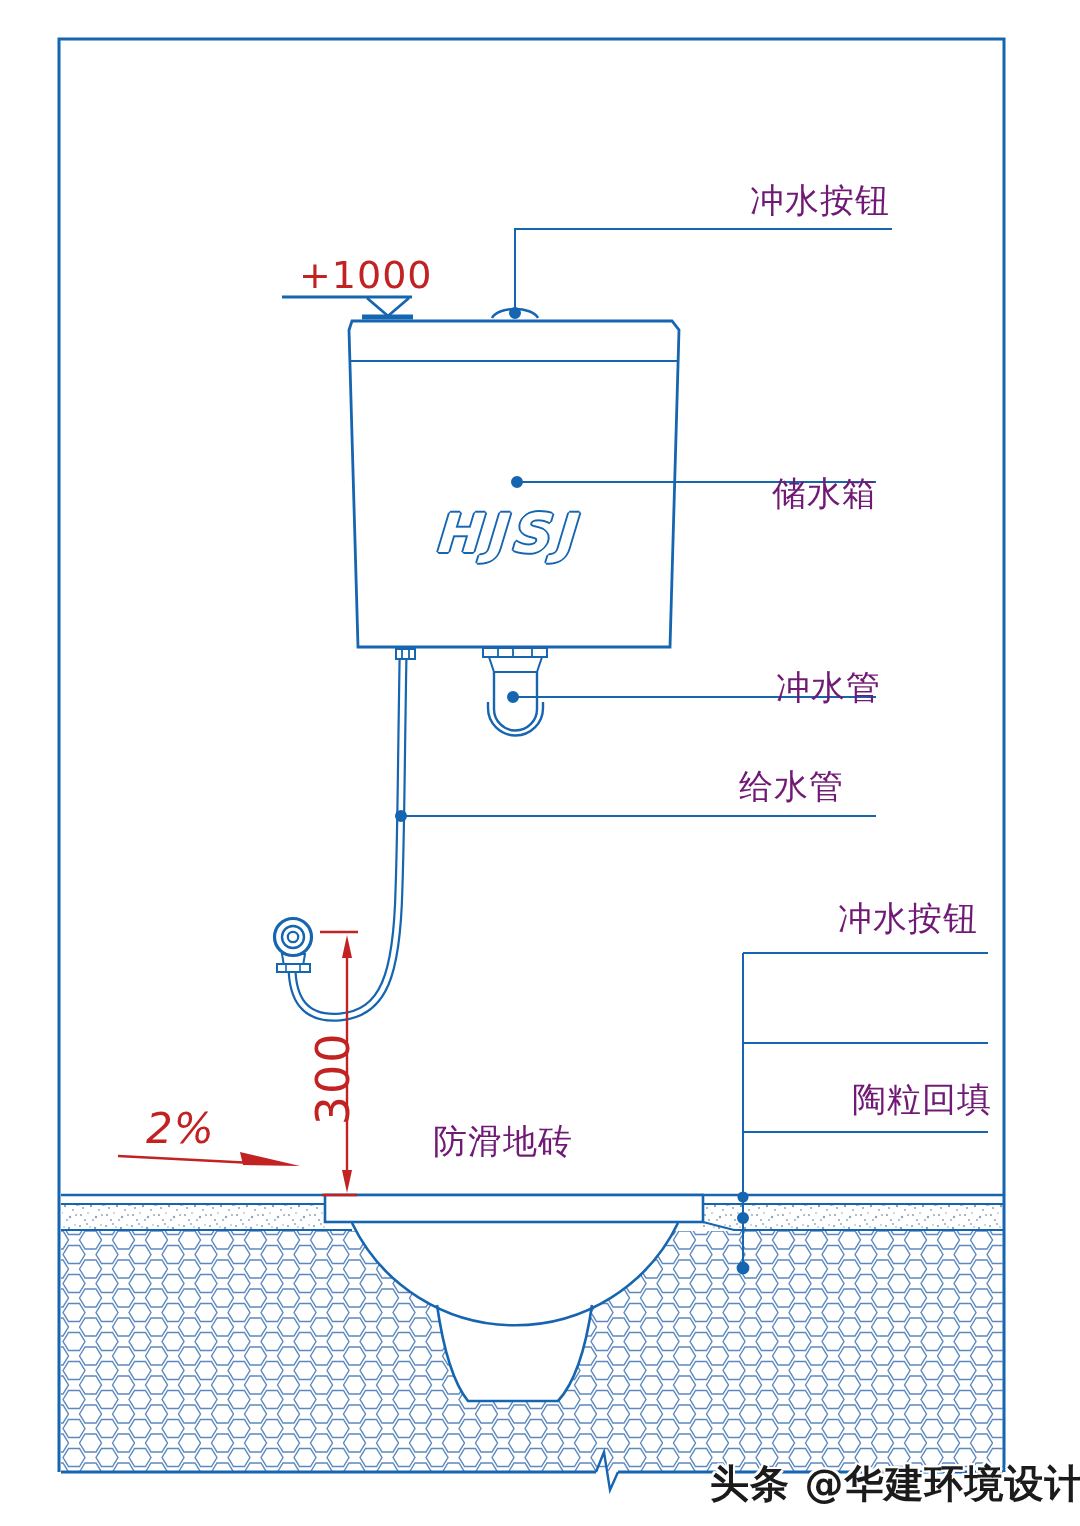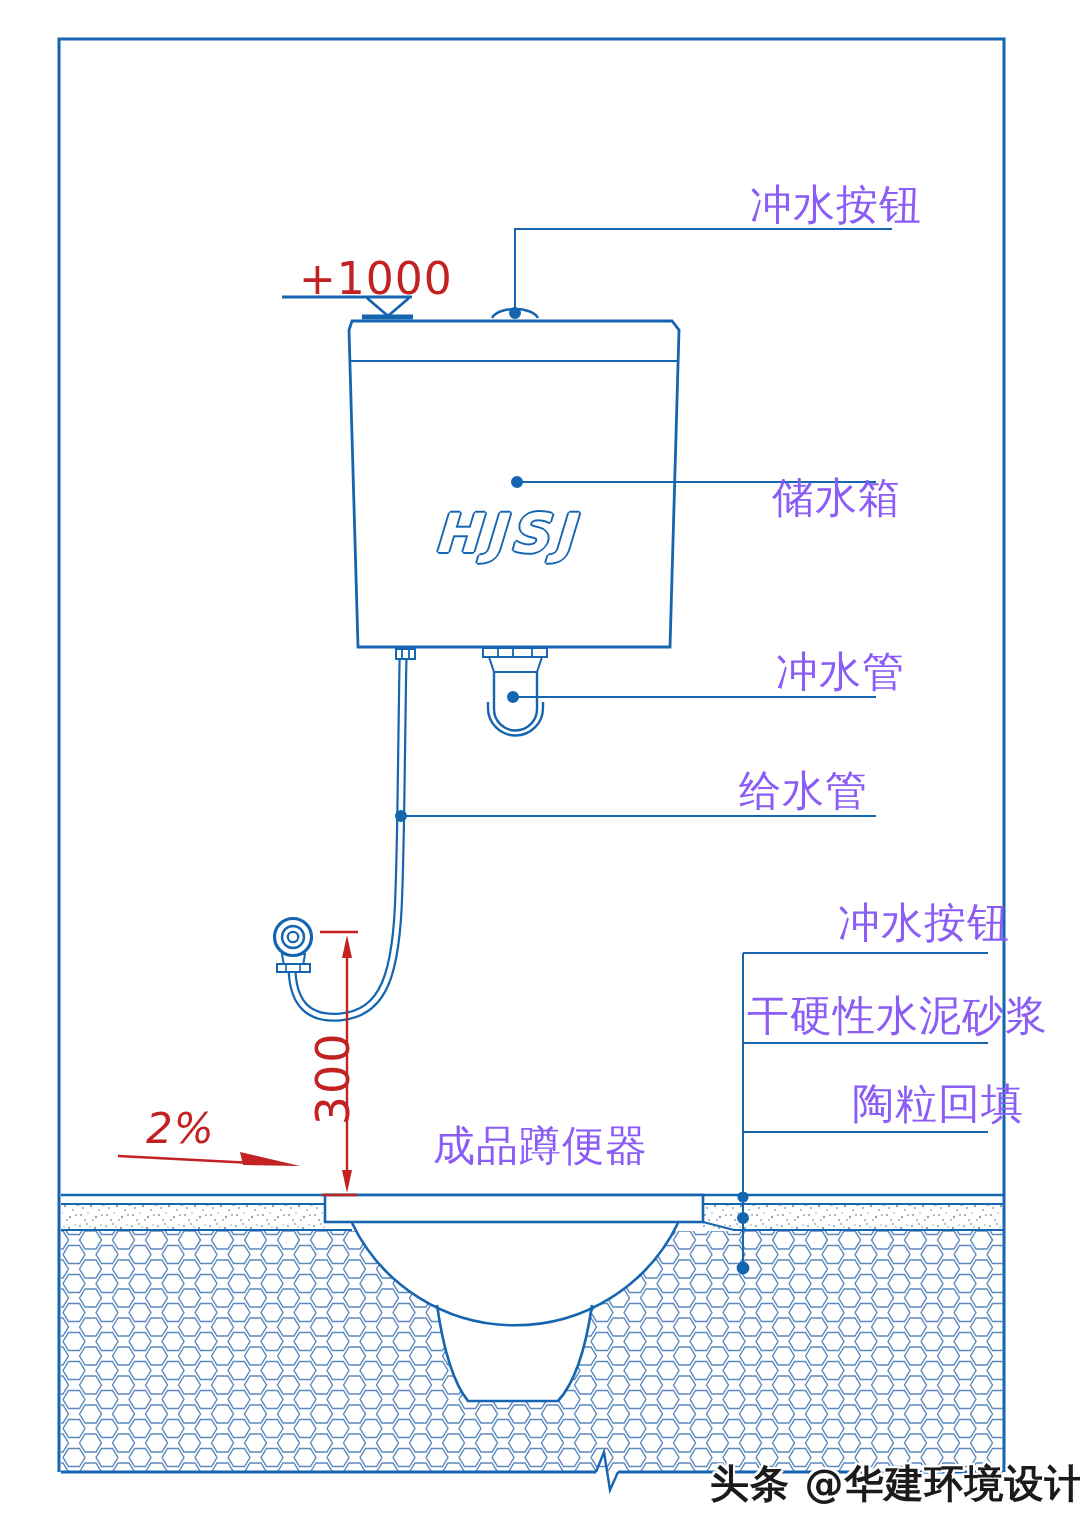--- a/index.html
+++ b/index.html
@@ -2,29 +2,29 @@
 <html><head>
 <meta charset="utf-8">
 <style>
   html,body{margin:0;padding:0;background:#ffffff;}
   #stage{
     position:relative;width:1080px;height:1526px;background:#ffffff;overflow:hidden;
     font-family:"DejaVu Sans",sans-serif;
   }
   #stage svg{position:absolute;left:0;top:0;}
   .lbl{
-    position:absolute;color:#8b5cf6;font-size:42px;line-height:1.15;
+    position:absolute;color:#701a75;font-size:34px;line-height:1.15;
     white-space:nowrap;letter-spacing:1px;
   }
   .red{color:#c32222;}
   .dim300{
     left:258px;top:1052px;width:150px;text-align:center;
     transform:rotate(-90deg);font-size:46px;letter-spacing:2px;
   }
-  .elev{left:299px;top:254px;font-size:44px;letter-spacing:1px;}
+  .elev{left:299px;top:254px;font-size:38px;letter-spacing:1px;}
   .slope{left:146px;top:1105px;font-size:42px;font-style:italic;}
   .logo{
     left:439px;top:503px;font-size:54px;font-weight:bold;font-style:italic;
     letter-spacing:5px;color:#ffffff;
     text-shadow:-2px 0 #1565b0,2px 0 #1565b0,0 -2px #1565b0,0 2px #1565b0,
                 -1px -1px #1565b0,1px -1px #1565b0,-1px 1px #1565b0,1px 1px #1565b0;
     transform:skewX(-6deg);
   }
   .watermark{
     left:710px;top:1462px;font-size:39px;font-weight:bold;color:#1b1b1b;
@@ -160,26 +160,25 @@
     </g>
 
     <g stroke="#c32222" fill="#c32222">
       <path d="M118,1156 L253,1163" stroke-width="2.4" fill="none"></path>
       <polygon points="300,1166 240,1152 243,1165" stroke="none"></polygon>
     </g>
   </svg>
 
   <div class="lbl" style="left:750px;top:181px;">冲水按钮</div>
   <div class="lbl" style="left:772px;top:433px;margin-top:41px;">储水箱</div>
-  <div class="lbl" style="left:776px;top:648px;">冲水管</div>
+  <div class="lbl" style="left:776px;top:668px;">冲水管</div>
   <div class="lbl" style="left:739px;top:767px;">给水管</div>
   <div class="lbl" style="left:838px;top:899px;">冲水按钮</div>
-  <div class="lbl" style="left:747px;top:992px;">干硬性水泥砂浆</div>
   <div class="lbl" style="left:852px;top:1080px;">陶粒回填</div>
-  <div class="lbl" style="left:433px;top:1122px;">成品蹲便器</div>
+  <div class="lbl" style="left:433px;top:1122px;">防滑地砖</div>
 
   <div class="lbl red elev">+1000</div>
   <div class="lbl red dim300">300</div>
   <div class="lbl red slope">2%</div>
 
   <div class="lbl logo">HJSJ</div>
   <div class="lbl watermark">头条 @华建环境设计研究所</div>
 
 </div>
 

